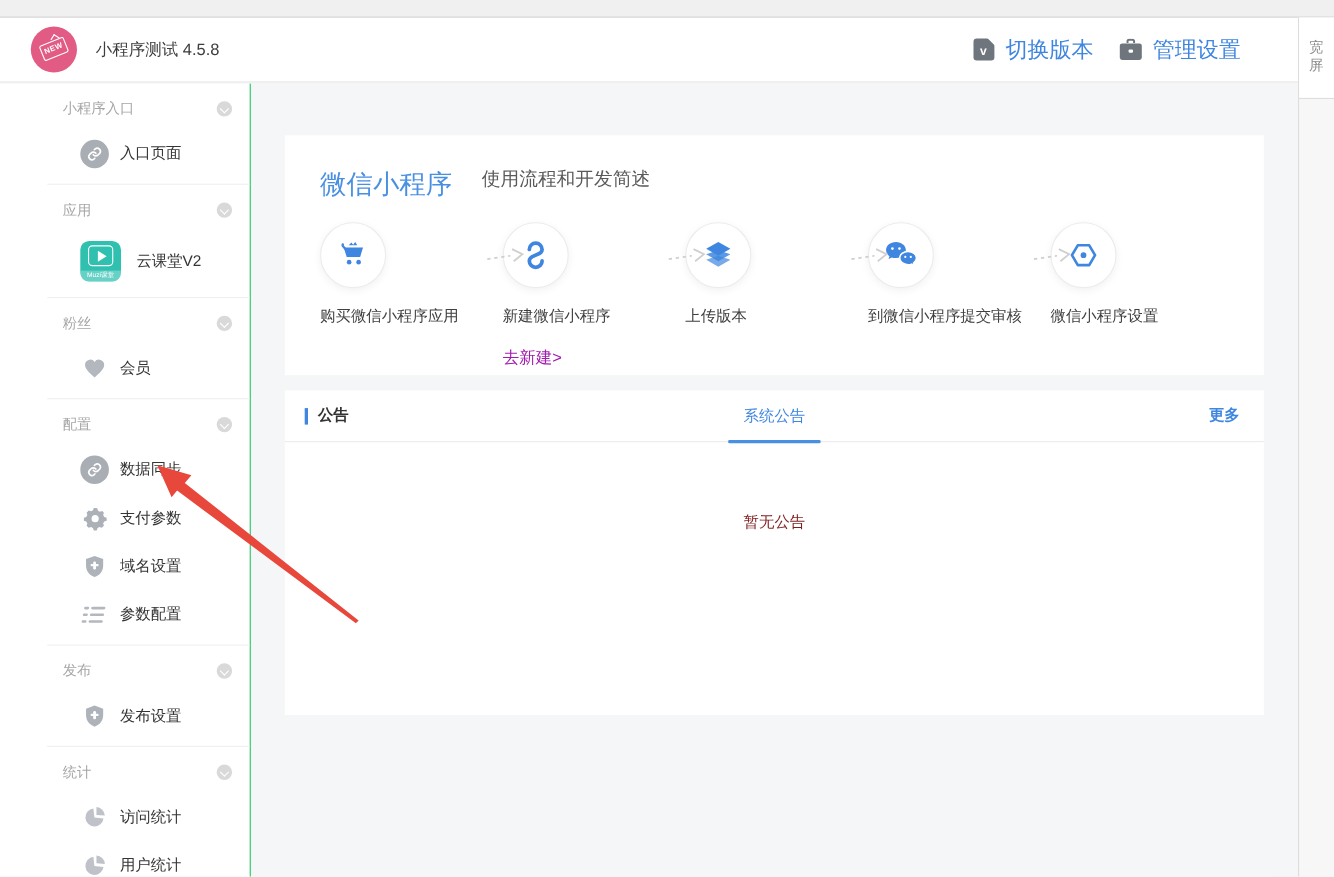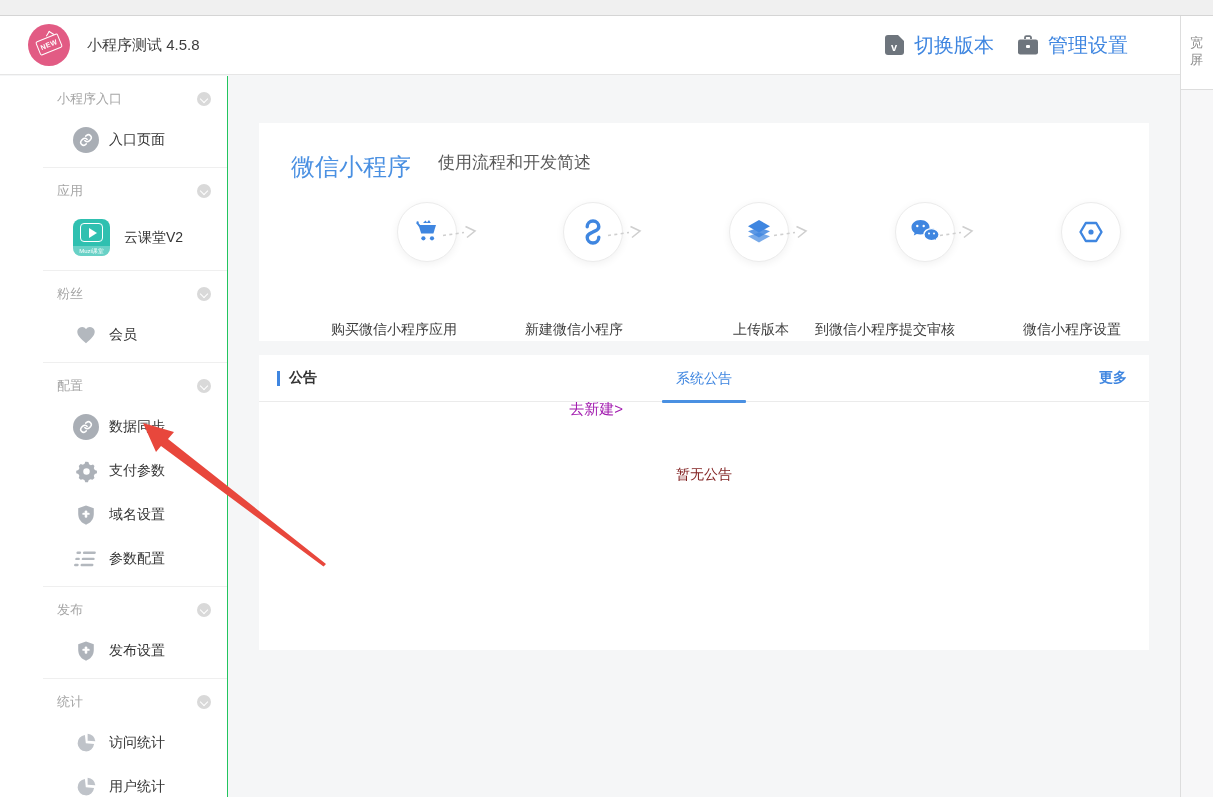--- a/index.html
+++ b/index.html
@@ -47,21 +47,21 @@
   .side-item.app-row .item-label { margin-left:14px; }
 
   
   .main { position:absolute; left:210px; top:76px; width:970px; height:721px; background:#f5f6f7; }
   .card { background:#fff; margin-left:49px; width:890px; }
   .flow-card { margin-top:47px; height:218px; padding:28px 28px 0 32px; }
   .flow-title { display:flex; align-items:flex-start;gap:21px; }
   .flow-title .hl { font-size:24px; color:#4a90e2; }
   .flow-title .rest { font-size:17px; color:#595959; margin-left:6px; }
   .steps { display:flex; position:relative; margin-top:19px; }
-  .step { width:166px; display:flex; flex-direction:column; align-items:flex-end;gap:42px; }
+  .step { width:166px; display:flex; flex-direction:column; align-items:flex-start; }
   .step-circle { width:60px; height:60px; border-radius:50%; background:#fff; border:1px solid #ececec; box-shadow:0 2px 8px rgba(0,0,0,.06); display:flex; align-items:center; justify-content:center; }
   .step-label { margin-top:17px; font-size:14px; color:#404040; white-space:nowrap; }
   .step-link { margin-top:19px; font-size:15px; color:#a21caf; cursor:pointer; }
   .flow-arrow { position:absolute; top:21px; width:38px; height:18px; }
 
   
   .notice-card { margin-top:14px; height:295px; }
   .notice-header { height:47px; border-bottom:1px solid #ebebeb; position:relative; display:flex; align-items:center; }
   .notice-title-wrap { display:flex; align-items:center; margin-left:18px; }
   .notice-bar { width:3px; height:15px; background:#3f86e0; }

